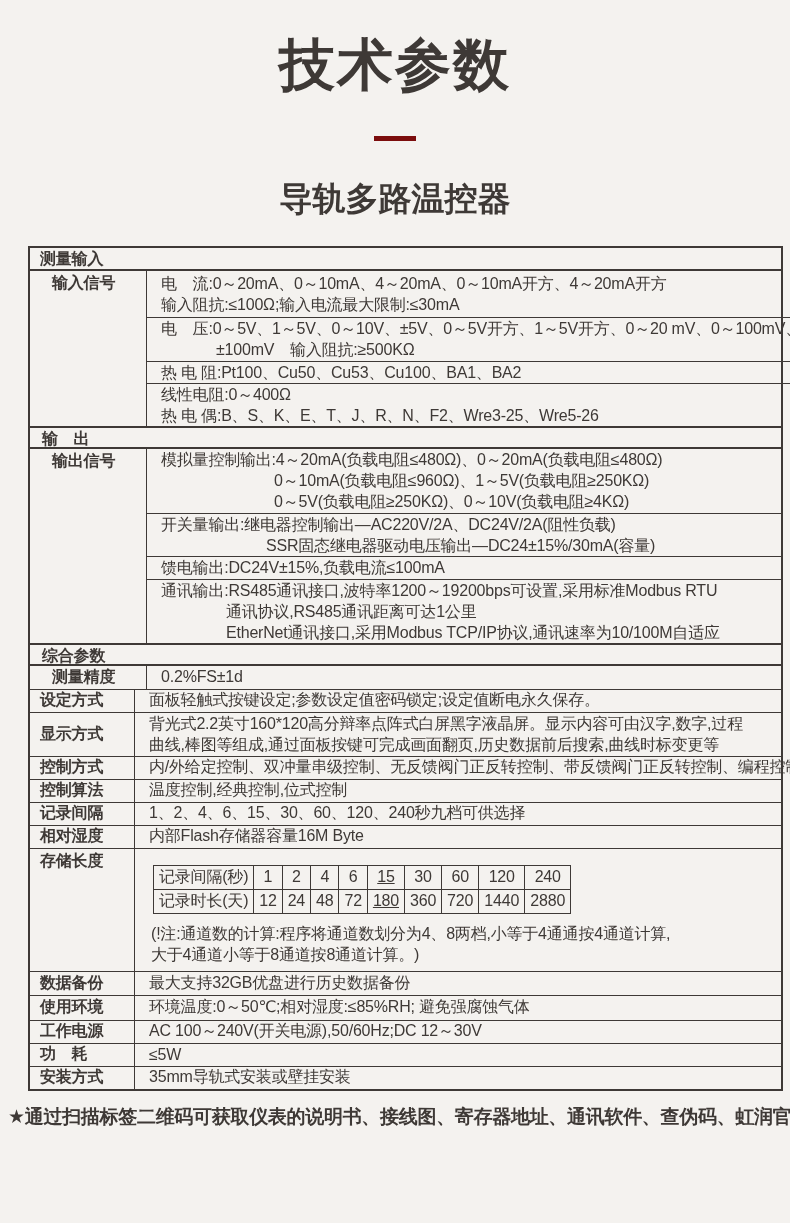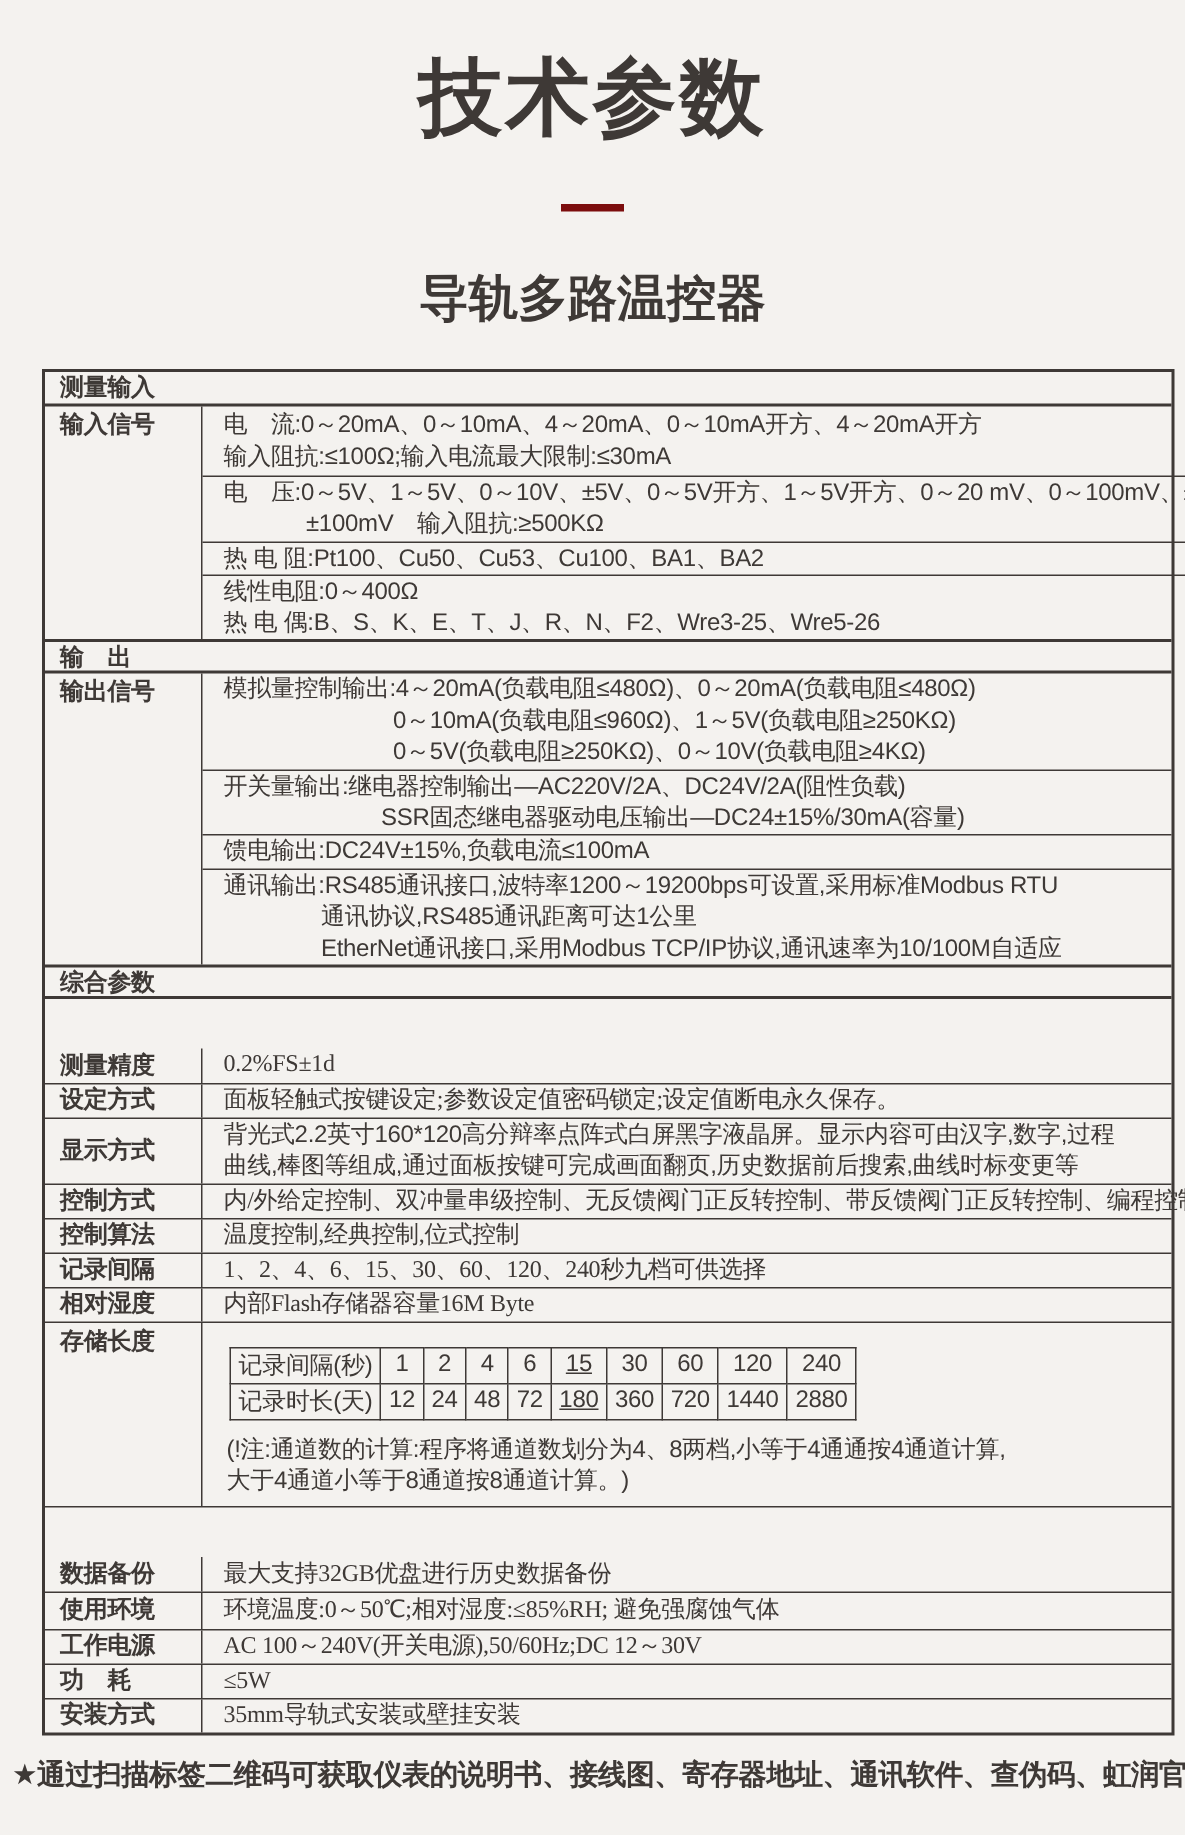--- a/index.html
+++ b/index.html
@@ -25,46 +25,46 @@
     font-size:33px;font-weight:700;color:var(--ink);
   }
   
   .spec{
     width:755px;margin:24px 25px 0 28px;
     border:2px solid var(--ink);
     font-size:16px;font-weight:500;letter-spacing:-0.2px;
   }
   .row{display:flex;border-top:1px solid var(--ink);}
   .row:first-child{border-top:none;}
-  .row.thick{border-top:2px solid var(--ink);}
+  .row.thick{border-top:2px solid var(--ink);padding-left:12px;}
   .section{
     height:21px;line-height:21px;padding-left:10px;
     font-weight:700;display:block;
   }
   .label-cell{
     flex:0 0 105px;width:105px;border-right:1.5px solid var(--ink);
     font-weight:700;padding-left:10px;display:flex;align-items:center;
   }
   .label-cell.top{align-items:flex-start;padding-top:2px;}
   .value-cell{
-    flex:1;padding-left:14px;display:flex;align-items:center;white-space:nowrap;font-family:Liberation Serif, serif;
+    flex:1;padding-left:14px;display:flex;align-items:center;white-space:nowrap;
   }
   .value-stack{flex:1;padding-left:14px;display:flex;flex-direction:column;justify-content:center;white-space:nowrap;}
   .group-cell{flex:1;display:flex;flex-direction:column;}
   .sub{border-top:1px solid var(--ink);padding:1px 0 1px 14px;display:flex;flex-direction:column;justify-content:center;white-space:nowrap;}
   .sub:first-child{border-top:none;}
   .ln{line-height:21px;}
   .h46{height:46px;} .h44{height:44px;} .h43{height:43px;} .h22{height:22px;} .h23{height:23px;} .h64{height:64px;}
   .ind-v{padding-left:55px;}   
   .ind-a{padding-left:113px;}  
   .ind-s{padding-left:105px;}  
   .ind-c{padding-left:65px;}   
   .param{min-height:22px;}
   .param .value-cell,.param .label-cell{min-height:22px;}
-  .r23 .label-cell,.r23 .value-cell{height:23px;margin-top:33px;}
+  .r23 .label-cell,.r23 .value-cell{height:23px;}
   .r22 .label-cell,.r22 .value-cell{height:22px;}
   .r21 .label-cell,.r21 .value-cell{height:21px;}
   .r24 .label-cell,.r24 .value-cell{height:24px;}
   .r43 .label-cell,.r43 .value-stack{height:43px;}
   
   .storage-body{flex:1;padding:16px 0 6px 16px;}
   table.mini{border-collapse:collapse;margin-left:2px;}
   table.mini td{
     border:1.5px solid var(--ink);text-align:center;
     height:24px;padding:0 5px;font-size:16px;font-weight:500;white-space:nowrap;

